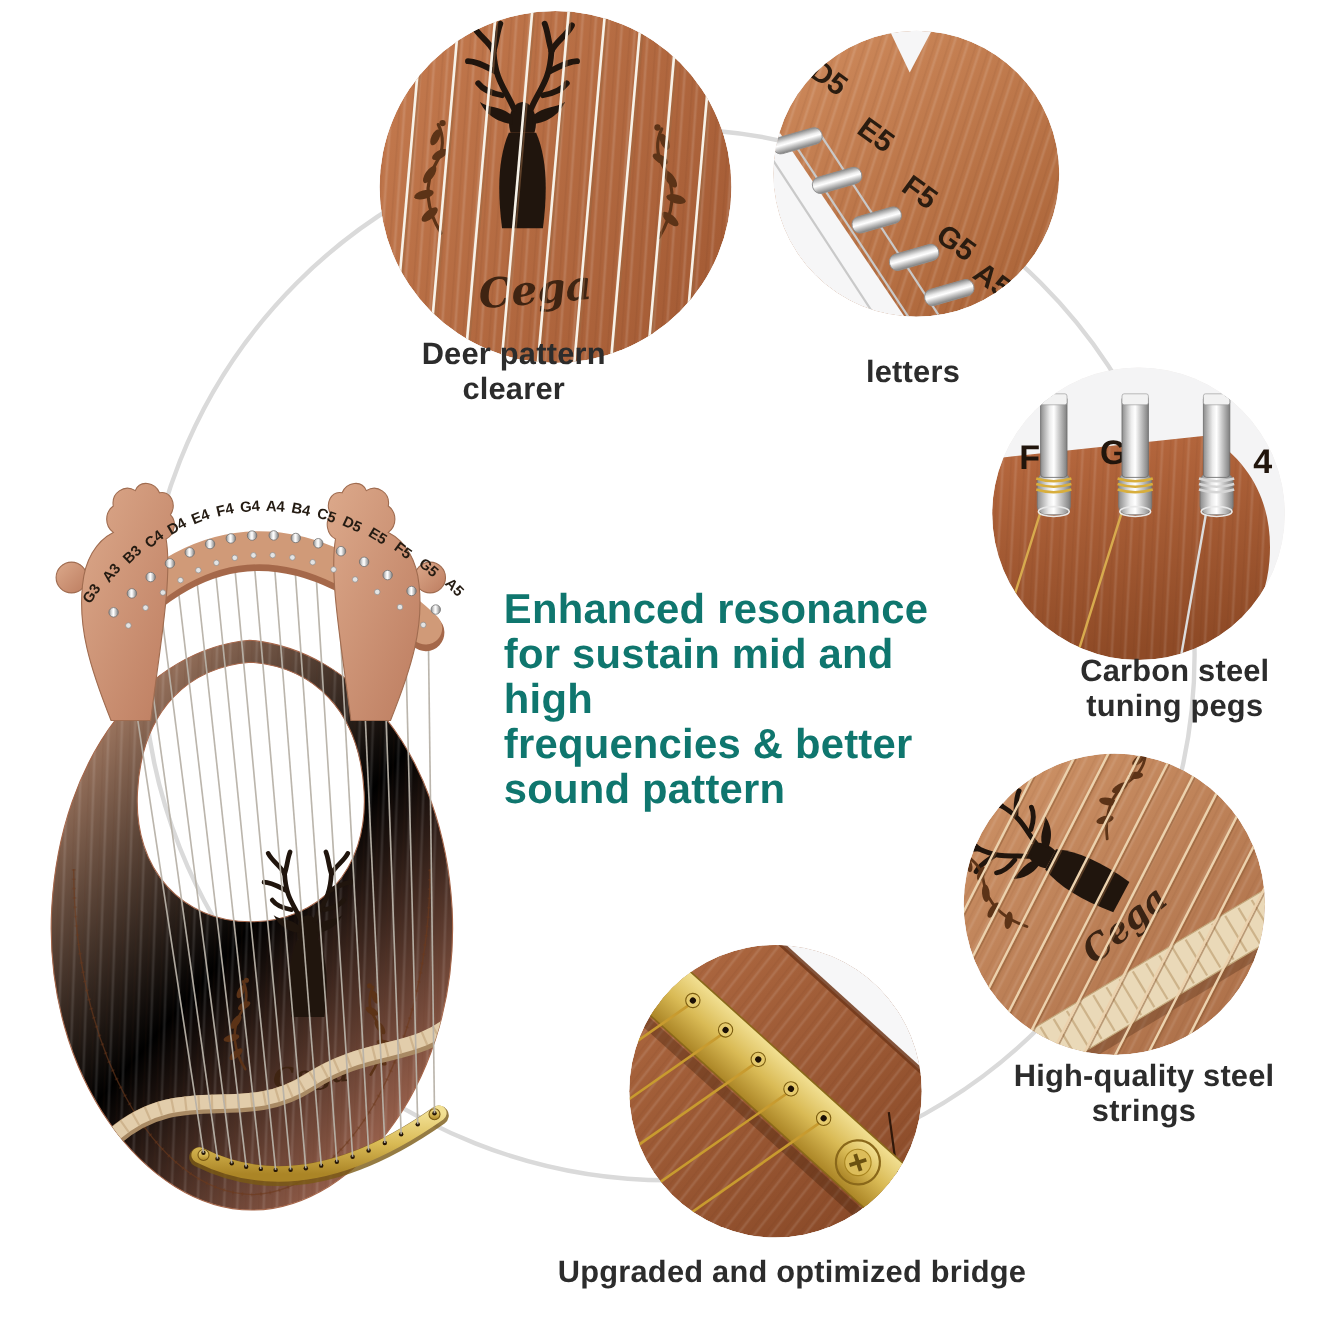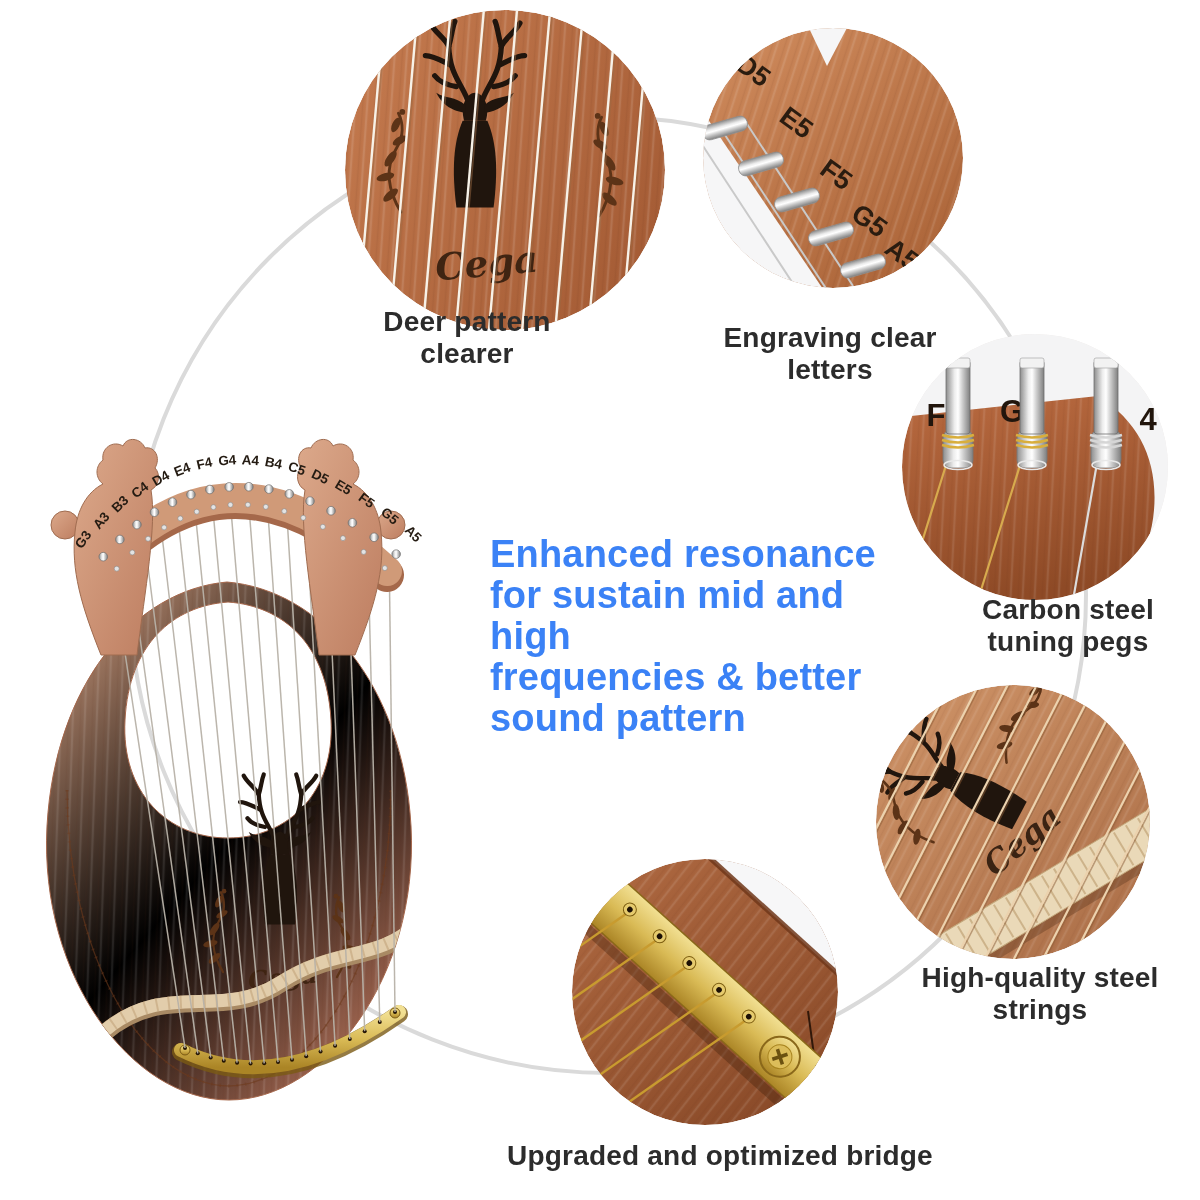--- a/index.html
+++ b/index.html
@@ -5,22 +5,22 @@
   html,body{margin:0;padding:0;background:#fff;}
   .stage{position:relative;width:1200px;height:1200px;background:#fff;overflow:hidden;
          font-family:"Liberation Sans",sans-serif;}
   .big-ring{position:absolute;left:128px;top:115px;width:952px;height:952px;
             border:4px solid #dadada;border-radius:50%;}
   .circle{position:absolute;border-radius:50%;overflow:hidden;
           box-shadow:inset 0 0 34px rgba(60,25,5,.16);}
   .circle svg{display:block;}
   .callout-label{position:absolute;text-align:center;color:#2c2c2c;
                  font-size:28px;font-weight:700;line-height:1.15;letter-spacing:.2px;}
-  .headline{position:absolute;left:458px;top:534px;width:445px;color:#3b82f6;
-            font-size:38px;font-weight:700;line-height:41px;letter-spacing:.2px;margin-left:32px;}
+  .headline{position:absolute;left:458px;top:534px;width:445px;color:#0f766e;
+            font-size:38px;font-weight:700;line-height:41px;letter-spacing:.2px;}
   .engraved{font-family:"Liberation Sans",sans-serif;font-weight:700;}
   .scriptfont{font-family:"DejaVu Serif",serif;font-style:italic;font-weight:700;}
   .harpwrap{position:absolute;left:15px;top:430px;width:420px;height:690px;}
   .harpwrap svg{overflow:visible;}
 </style>
 </head>
 <body>
 
 <svg width="0" height="0" style="position:absolute" aria-hidden="true">
   <defs>
@@ -509,21 +509,20 @@
     <div>frequencies &amp; better</div>
     <div>sound pattern</div>
   </div>
 
   <div class="callout-label" style="left:327px;top:306px;width:280px">
     <div>Deer pattern</div>
     <div>clearer</div>
   </div>
 
   <div class="callout-label" style="left:690px;top:322px;width:280px">
-    <div>Engraving clear</div>
     <div>letters</div>
   </div>
 
   <div class="callout-label" style="left:928px;top:594px;width:280px">
     <div>Carbon steel</div>
     <div>tuning pegs</div>
   </div>
 
   <div class="callout-label" style="left:860px;top:962px;width:360px">
     <div>High-quality steel</div>

